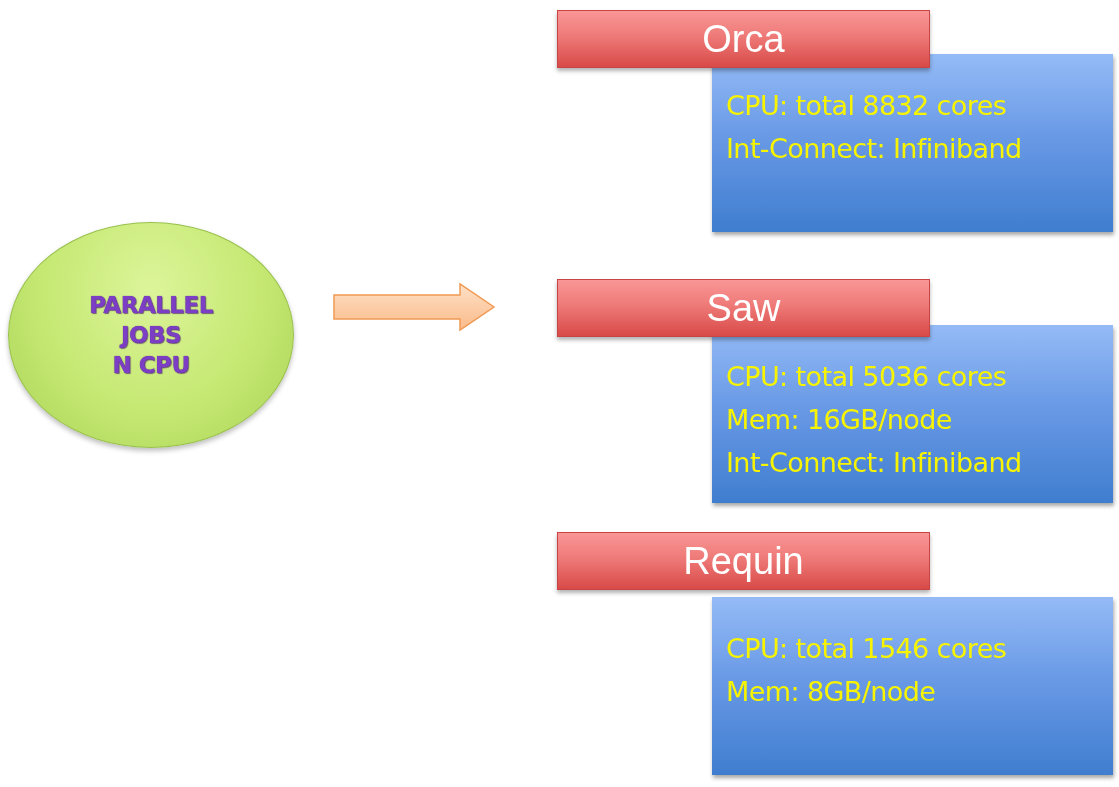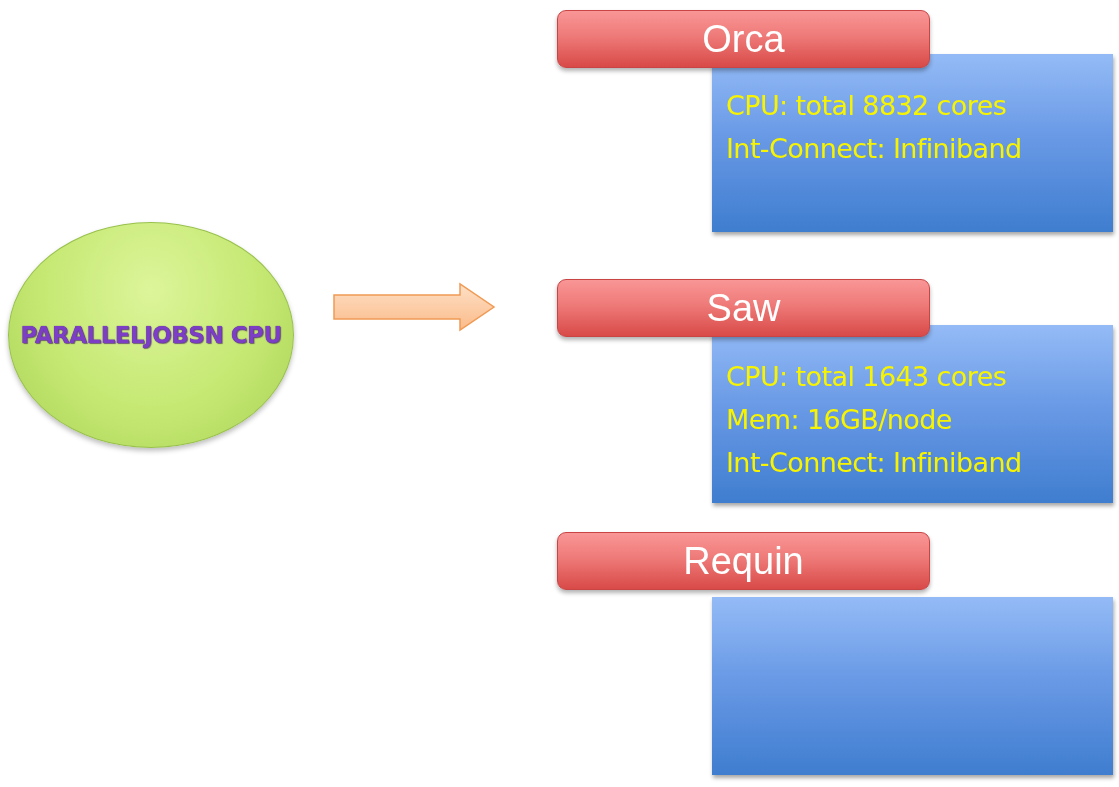--- a/index.html
+++ b/index.html
@@ -1,26 +1,26 @@
 <!DOCTYPE html>
 <html><head>
 <meta charset="utf-8">
 <style>
   html, body { margin:0; padding:0; }
   body { width:1119px; height:787px; background:#ffffff; position:relative; overflow:hidden;
          font-family:"DejaVu Sans", sans-serif; }
   .circle { position:absolute; left:8px; top:222px; width:284px; height:224px; border-radius:50%;
             background: radial-gradient(ellipse at 50% 30%, #dcf59a 0%, #c5e872 55%, #a9d256 100%);
             border:1px solid #98c04c; box-shadow: 0 3px 5px rgba(0,0,0,0.25);
-            display:flex; flex-direction:row; align-items:center; justify-content:center; }
+            display:flex; flex-direction:column; align-items:center; justify-content:center; }
   .circle .line { font-family:"DejaVu Sans", sans-serif; font-weight:bold; font-size:23px; line-height:30px;
             color:#7c3ec4; letter-spacing:-0.5px;
             text-shadow: 0 0 1px #4a1d80, 1px 1px 1px rgba(60,20,100,0.6); }
   .arrow { position:absolute; left:332px; top:282px; width:166px; height:50px; }
-  .label { position:absolute; left:557px; width:371px; height:56px; border-radius:9px;
+  .label { position:absolute; left:557px; width:371px; height:56px; border-radius:0;
            background: linear-gradient(to bottom, #f99696 0%, #ee7a78 45%, #d84a48 100%);
            border:1px solid #c94444; box-shadow: 0 3px 4px rgba(0,0,0,0.3);
            color:#ffffff; font-family:"Liberation Sans", sans-serif; font-size:38px;
            text-align:center; line-height:56px; z-index:2; }
   .box { position:absolute; left:712px; width:401px; height:178px;
          background: linear-gradient(to bottom, #94bbf6 0%, #6a9ae6 45%, #3f7dcf 100%);
          box-shadow: 1px 3px 4px rgba(0,0,0,0.35); z-index:1;
          box-sizing:border-box; padding:30px 0 0 14px; }
   .box .spec { color:#f8f400; font-family:"DejaVu Sans", sans-serif; font-size:27px;
                line-height:43px; white-space:nowrap; letter-spacing:-0.6px; }
@@ -45,20 +45,22 @@
 </svg>
 
 <div class="label" style="top:10px;">Orca</div>
 <div class="box" style="top:54px;">
   <div class="spec">CPU: total 8832 cores</div>
   <div class="spec">Int-Connect: Infiniband</div>
 </div>
 
 <div class="label" style="top:279px;">Saw</div>
 <div class="box" style="top:325px;">
-  <div class="spec">CPU: total 1643 cores</div>
+  <div class="spec">CPU: total 5036 cores</div>
   <div class="spec">Mem: 16GB/node</div>
   <div class="spec">Int-Connect: Infiniband</div>
 </div>
 
 <div class="label" style="top:532px;">Requin</div>
 <div class="box" style="top:597px;">
+  <div class="spec">CPU: total 1546 cores</div>
+  <div class="spec">Mem: 8GB/node</div>
 </div>
 
 </body></html>

